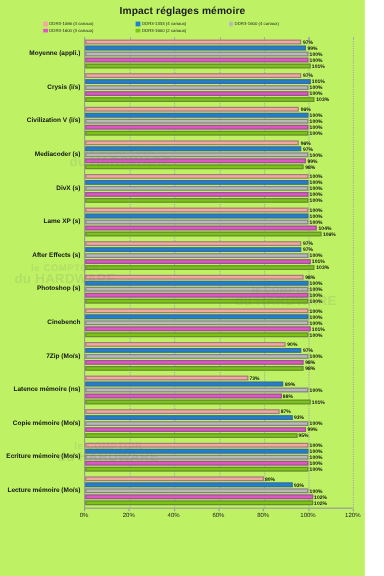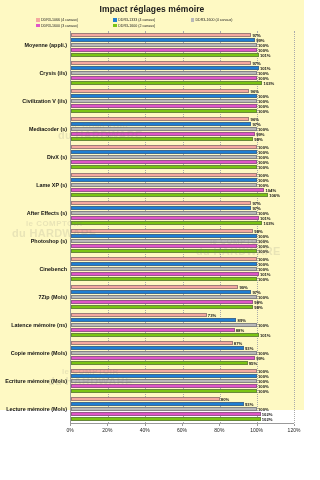--- a/index.html
+++ b/index.html
@@ -10,23 +10,23 @@
   body {
     width: 304px;
     height: 480px;
     font-family: "Liberation Sans", sans-serif;
     overflow: hidden;
     position: relative;
   }
   .chart-root {
     position: relative;
     width: 304px;
-    height: 410px;
+    height: 480px;
     box-sizing: border-box;
-    background: #fef9c3;
+    background: #bef264;
   }
   .chart-title {
     text-align: center;
     font-size: 8.5px;
     font-weight: bold;
     color: #1a1a1a;
     padding-top: 4px;
     letter-spacing: 0.1px;
   }
   

